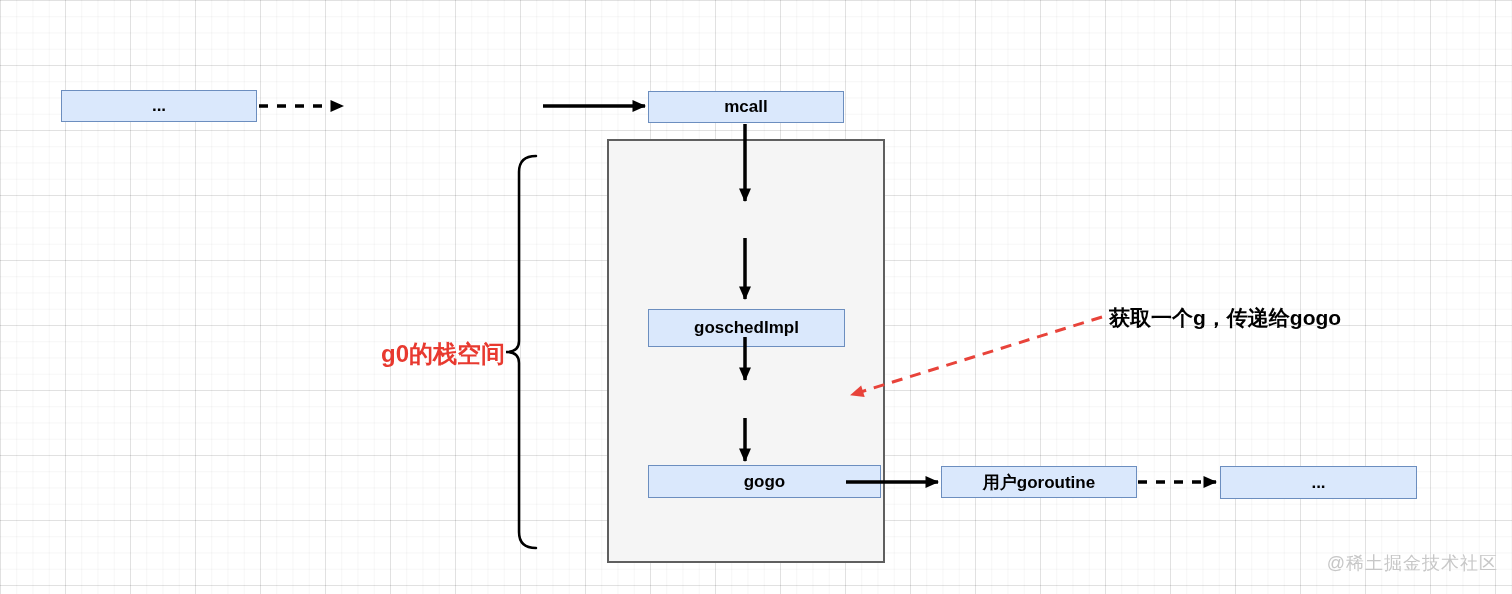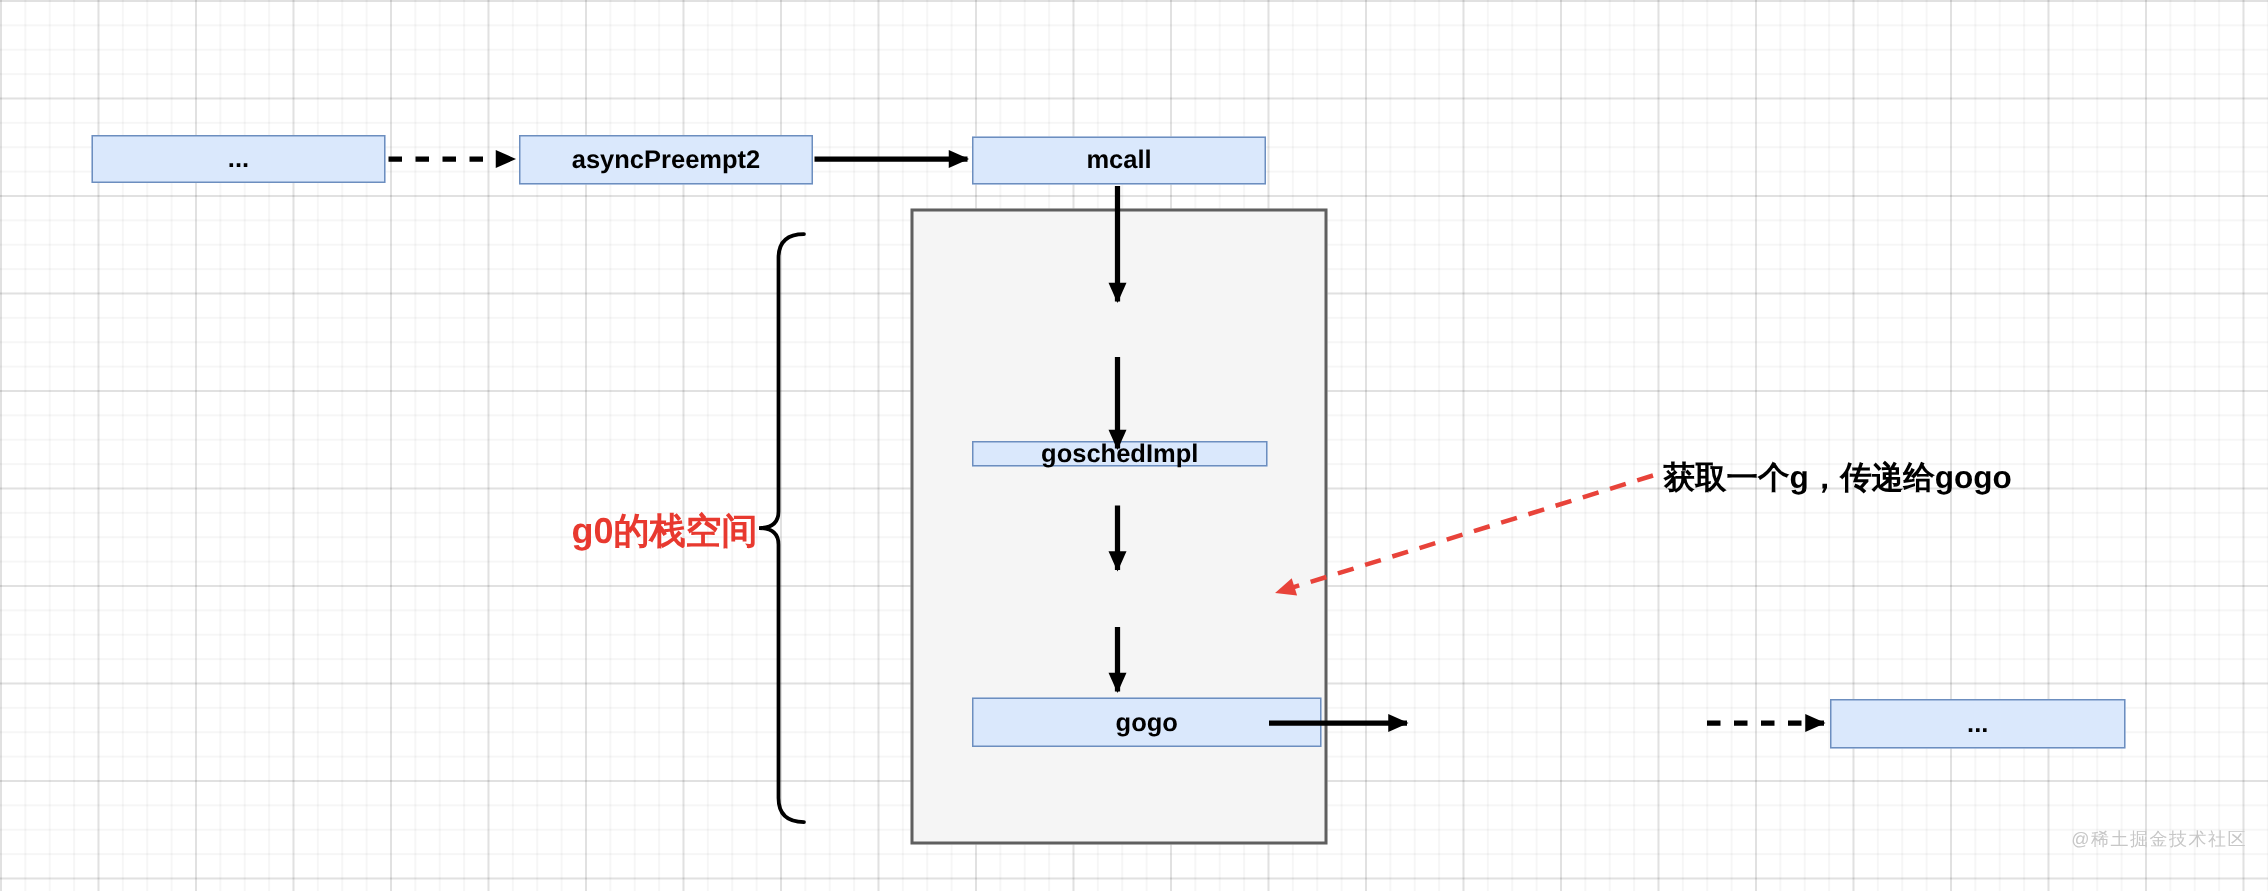--- a/index.html
+++ b/index.html
@@ -24,51 +24,51 @@
   .node{
     position:absolute;box-sizing:border-box;
     background:#dae8fc;border:1.5px solid #6c8ebf;
     display:flex;align-items:center;justify-content:center;
     font-weight:bold;font-size:17px;color:#000;z-index:2;
   }
   .wires{position:absolute;left:0;top:0;width:1512px;height:594px;z-index:3;pointer-events:none;}
   .freelabel{position:absolute;z-index:4;white-space:nowrap;}
   .g0-label{font-size:24px;font-weight:bold;color:#e8392f;right:1007px;top:338px;}
   .note-label{font-size:21px;font-weight:bold;color:#000;left:1109px;top:304px;}
-  .watermark{font-size:12px;color:#c7c7c7;right:14px;top:551px;letter-spacing:1px;}
+  .watermark{font-size:18px;color:#c7c7c7;right:14px;top:551px;letter-spacing:1px;}
 </style>
 </head>
 <body>
 
 <div class="canvas">
 
   <div class="container-box"></div>
 
   <div class="node" style="left:61px;top:90px;width:196px;height:32px">
     <span>...</span>
   </div>
 
-  <div class="node" style="left:346px;top:90px;width:196px;height:33px">
-    <span>asyncPreempt2</span>
-  </div>
 
   <div class="node" style="left:648px;top:91px;width:196px;height:32px">
     <span>mcall</span>
   </div>
 
 
-  <div class="node" style="left:648px;top:294px;width:197px;height:17px">
+  <div class="node" style="left:648px;top:309px;width:197px;height:38px">
     <span>goschedImpl</span>
   </div>
 
 
   <div class="node" style="left:648px;top:465px;width:233px;height:33px">
     <span>gogo</span>
   </div>
 
+  <div class="node" style="left:941px;top:466px;width:196px;height:32px">
+    <span>用户goroutine</span>
+  </div>
 
   <div class="node" style="left:1220px;top:466px;width:197px;height:33px">
     <span>...</span>
   </div>
 
   <svg class="wires" viewBox="0 0 1512 594" xmlns="http://www.w3.org/2000/svg">
     <defs>
       <marker id="arrow-black" viewBox="0 0 16 16" refX="14" refY="8" markerWidth="16" markerHeight="16" markerUnits="userSpaceOnUse" orient="auto">
         <path d="M1.5,2 L15,8 L1.5,14 Z" fill="#000000"></path>
       </marker>

